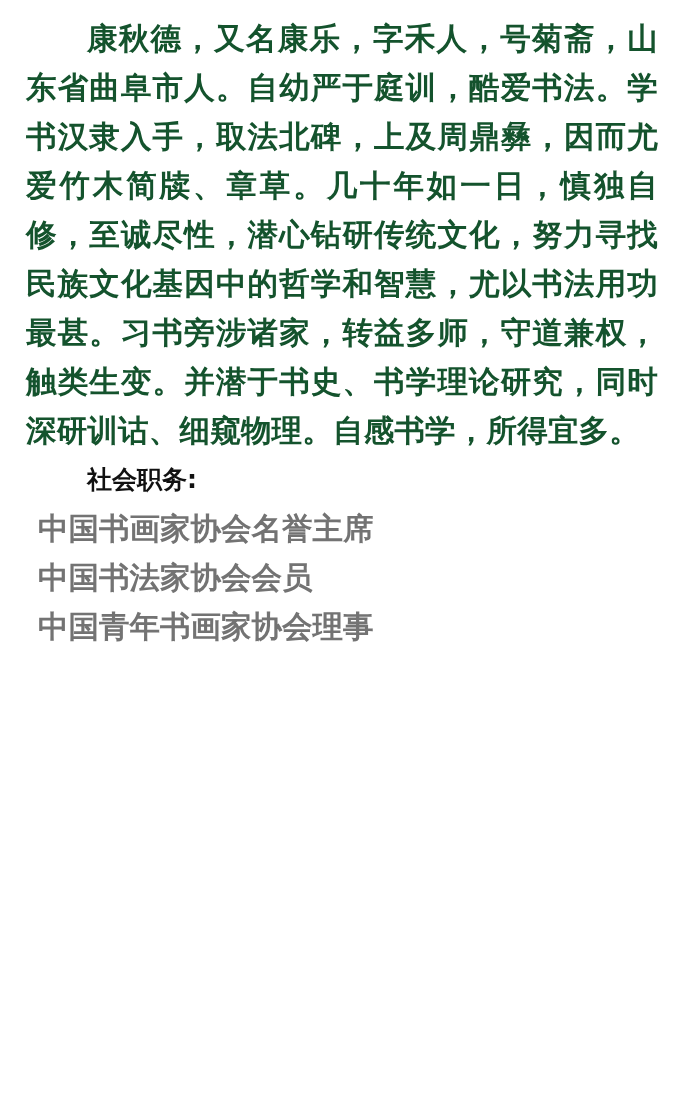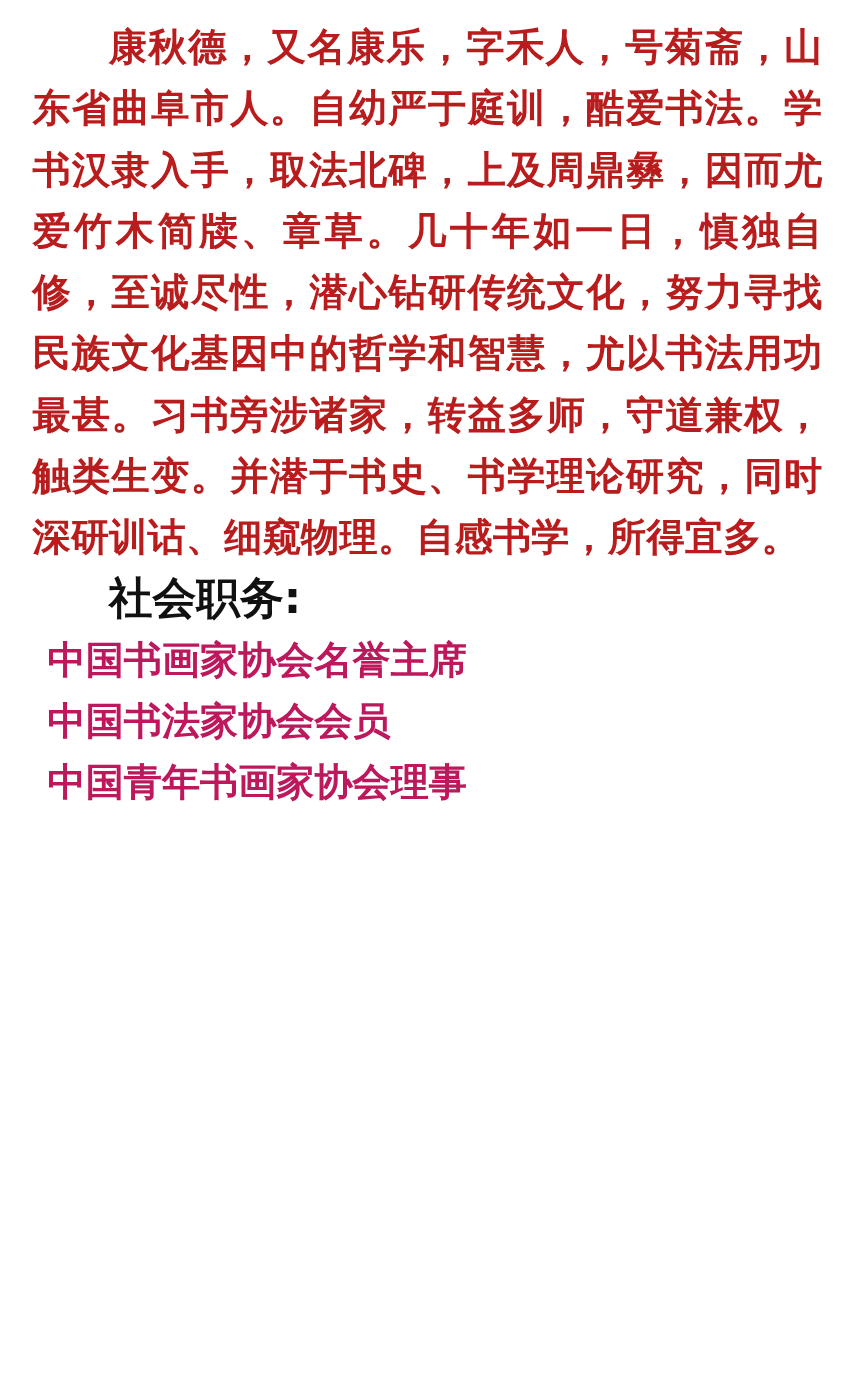--- a/index.html
+++ b/index.html
@@ -22,37 +22,37 @@
     color: #000000;
   }
   .para {
     font-size: 30.5px;
     line-height: 49px;
     letter-spacing: 0.2px;
     text-align: justify;
     text-justify: inter-character;
     margin: 0 0 0 0;
     font-weight: 600;
-    color: #b91c1c;
+    color: #14532d;
     word-break: break-all;
   }
   .para.indent {
     text-indent: 61px;
   }
   .list-line {
     font-size: 30.5px;
     line-height: 49px;
     font-weight: 600;
-    color: #be185d;
+    color: #737373;
     margin: 0;
     text-indent: 12px;
     white-space: nowrap;
   }
   .list-head {
-    font-size: 35px;
+    font-size: 25px;
     line-height: 49px;
     font-weight: 600;
     color: #111111;
     margin: 0;
     text-indent: 61px;
     white-space: nowrap;
   }
 </style>
 </head>
 <body>

